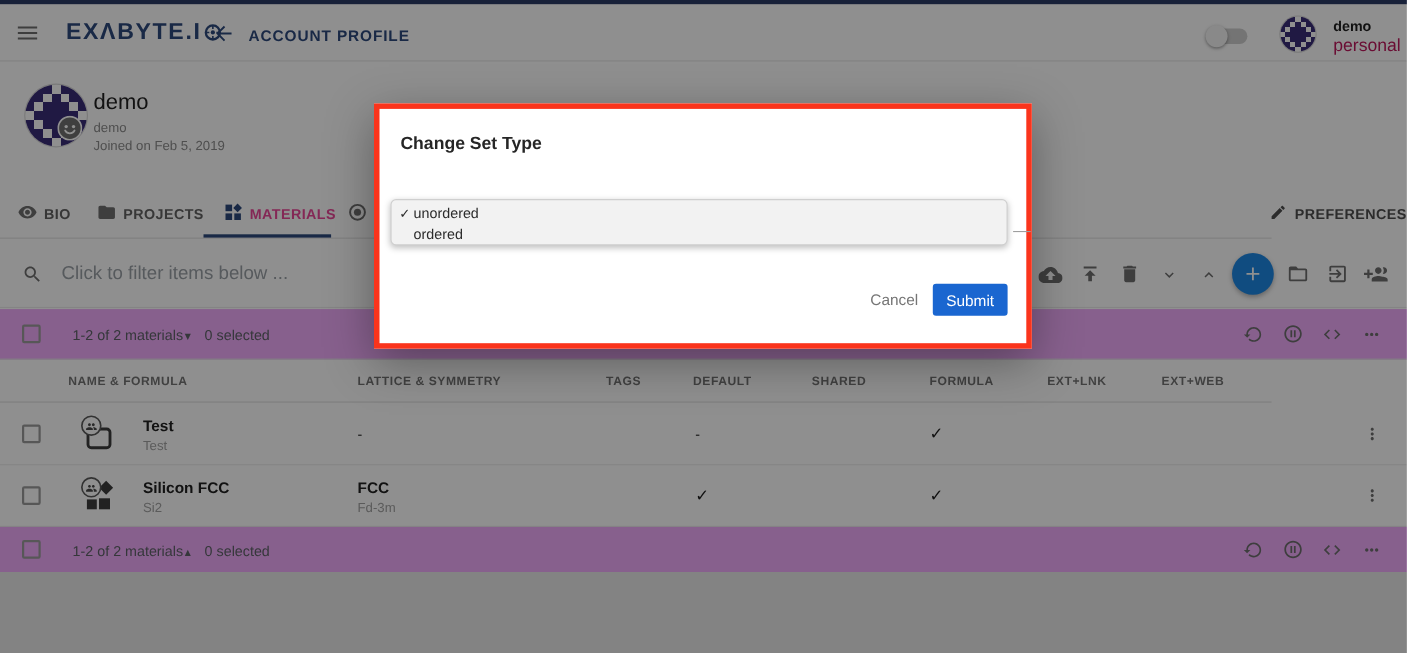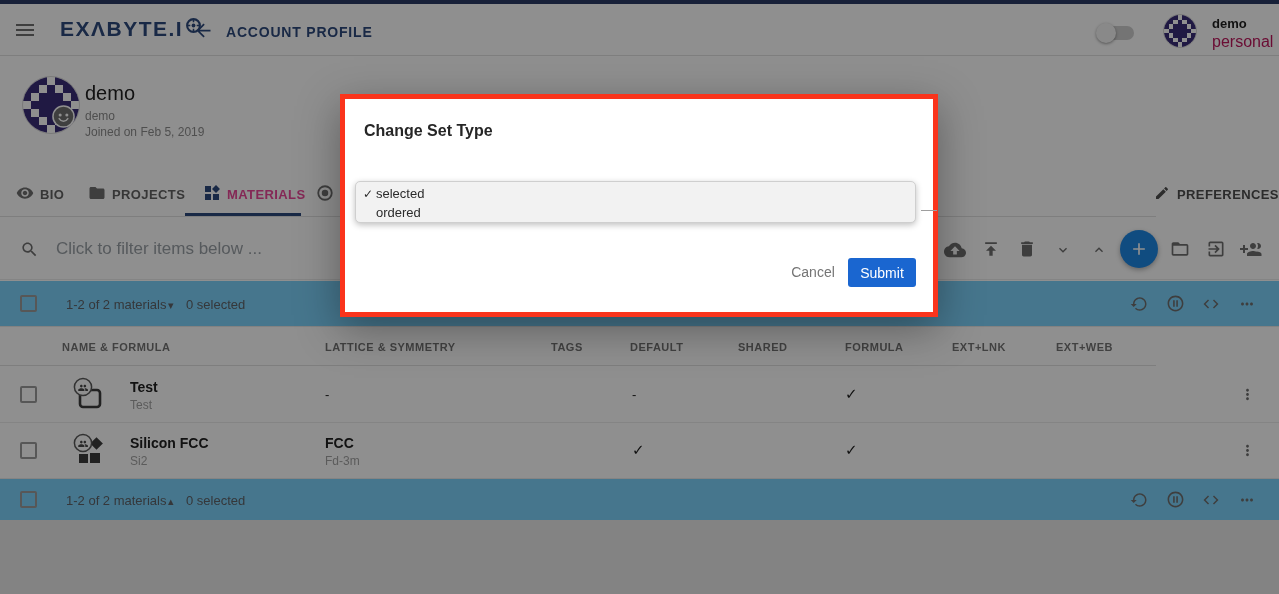--- a/index.html
+++ b/index.html
@@ -6,21 +6,21 @@
   html,body{width:1279px;height:594px}
   body{font-family:"Liberation Sans","DejaVu Sans",sans-serif;background:#e9e9e9;overflow:hidden}
   .screen{position:relative;width:1279px;height:594px;background:#e9e9e9}
   .abs{position:absolute}
   svg{display:block}
   .ic{color:#6f6f6f}
   .navy{color:#2e4a7d}
   
   .top-strip{position:absolute;top:0;left:0;width:1279px;height:4px;background:#2c3b66}
   .appbar{position:absolute;top:4px;left:0;width:1279px;height:52px;background:#fff;border-bottom:1px solid #e0e0e0}
-  .brand{font-size:21px;font-weight:bold;letter-spacing:1.5px;color:#2e4a7d;display:flex;align-items:flex-start;gap:2px}
+  .brand{font-size:21px;font-weight:bold;letter-spacing:1.5px;color:#2e4a7d;display:flex;align-items:center;gap:2px}
   .pagetitle{font-size:14px;font-weight:bold;letter-spacing:.8px;color:#2e4a7d}
   .user-name{font-size:13px;font-weight:bold;color:#1f1f1f}
   .user-scope{font-size:16px;color:#be185d}
   .avatar{border-radius:50%;overflow:hidden;background:#fff;border:1px solid #d8d8d8}
   
   .tog-track{width:36px;height:14px;border-radius:7px;background:#cfcfcf}
   .tog-knob{width:20px;height:20px;border-radius:50%;background:#f5f5f5;box-shadow:0 1px 3px rgba(0,0,0,.4)}
   
   .card{position:absolute;top:56px;left:0;width:1279px;height:464px;background:#fff}
   .h-name{font-size:20px;color:#212121}
@@ -28,21 +28,21 @@
   
   .tabs{position:absolute;top:114px;left:0;width:1156px;height:47px;border-bottom:1px solid #e0e0e0}
   .tab-label{font-size:13px;font-weight:bold;letter-spacing:.4px;color:#636363}
   .tab-label.active{color:#ec4899}
   .tab-underline{position:absolute;left:185px;bottom:0;width:116px;height:3px;background:#2e4a7d}
   
   .searchrow{position:absolute;top:162px;left:0;width:1279px;height:62px;border-bottom:1px solid #ebebeb}
   .search-ph{font-size:17px;color:#9aa0a6}
   .fab{width:38px;height:38px;border-radius:50%;background:#1e88e5;display:flex;align-items:center;justify-content:center;box-shadow:0 2px 5px rgba(0,0,0,.3);color:#fff}
   
-  .pagerow{position:absolute;left:0;width:1279px;background:#7dd3fc}
+  .pagerow{position:absolute;left:0;width:1279px;background:#f0abfc}
   .pg-text{font-size:13px;color:#5f6368}
   .caret{font-size:11px;color:#5f6368}
   .cb{width:17px;height:17px;border:2px solid #9b9b9b;border-radius:2px;background:transparent}
   
   .thead{position:absolute;top:272px;left:0;width:1156px;height:38px;border-bottom:1px solid #e0e0e0}
   .th{font-size:11px;font-weight:bold;letter-spacing:.5px;color:#757575}
   .trow{position:absolute;left:0;width:1279px;height:56px;border-bottom:1px solid #ececec}
   .cell-name{font-size:14px;font-weight:bold;color:#212121}
   .cell-sub{font-size:12px;color:#a3a3a3}
   .cell-val{font-size:13px;color:#212121}
@@ -331,21 +331,21 @@
   </div>
 
   <div class="backdrop"></div>
 
   <div class="modal">
     <span class="abs modal-title" style="left:19px;top:23px">Change Set Type</span>
 
     <div class="listbox">
       <div class="opt">
         <span class="mk">✓</span>
-        <span>selected</span>
+        <span>unordered</span>
       </div>
       <div class="opt">
         <span class="mk"></span>
         <span>ordered</span>
       </div>
     </div>
     <span class="underline-dash"></span>
 
     <button class="btn-cancel">Cancel</button>
     <button class="btn-submit">Submit</button>

